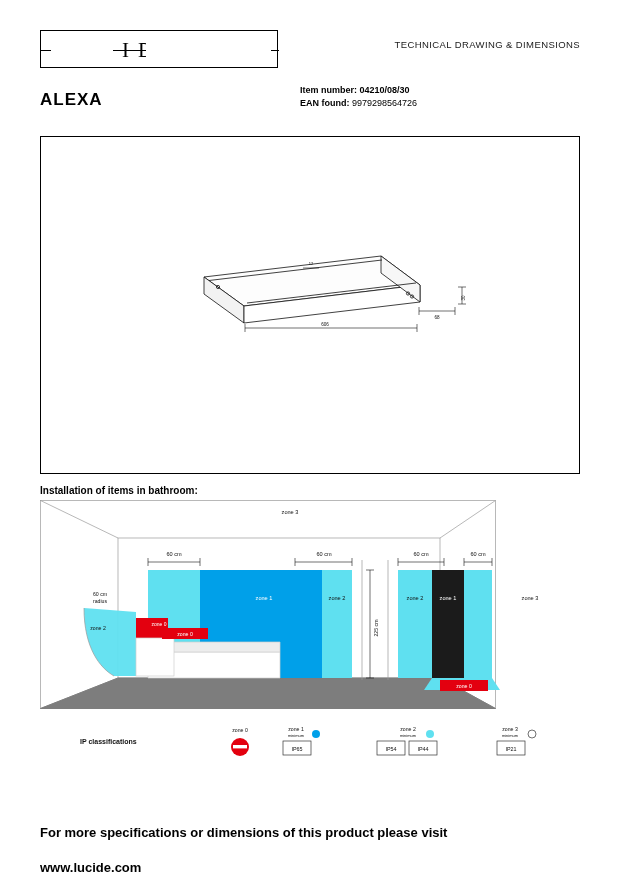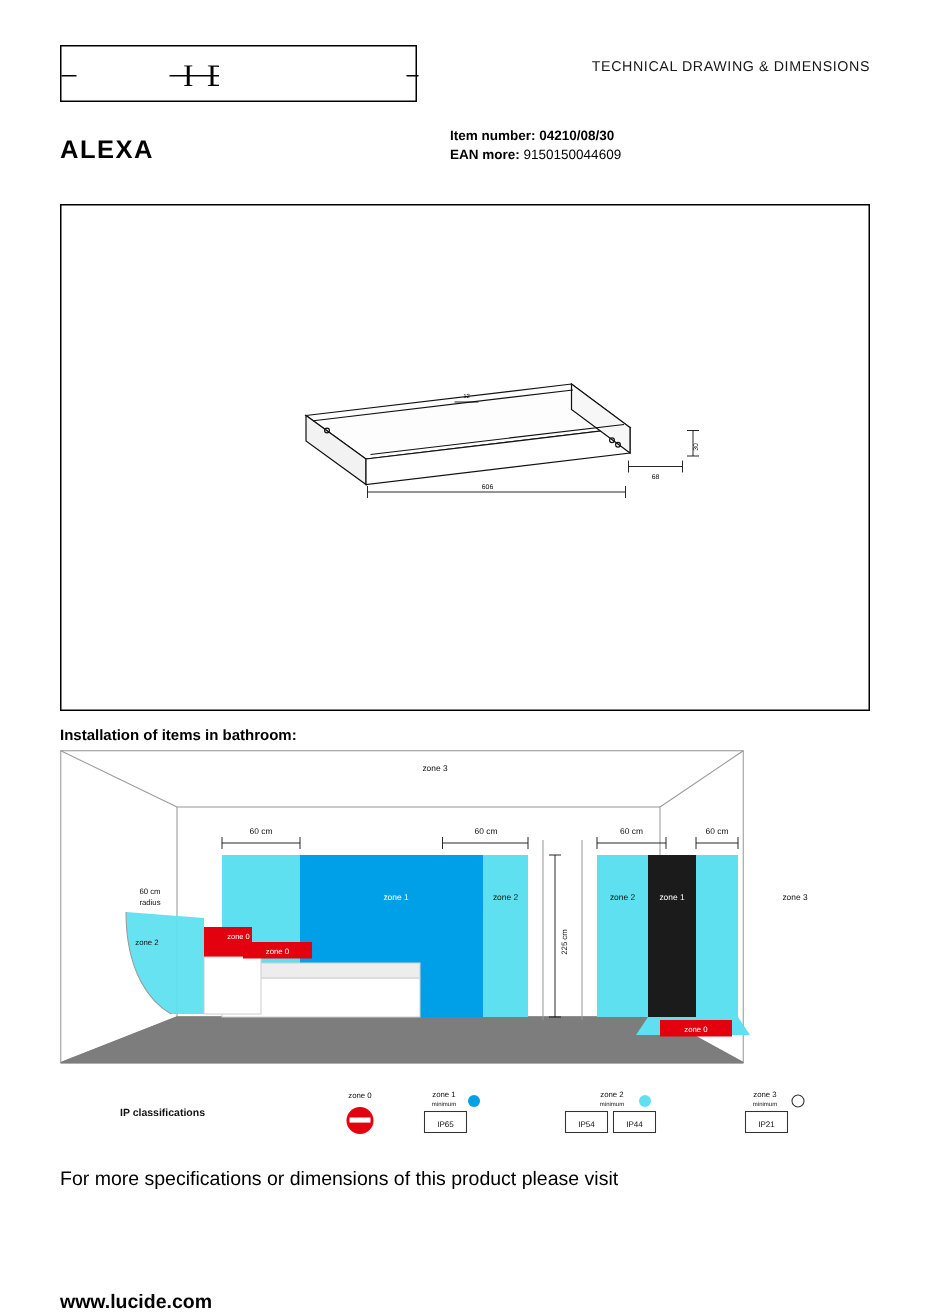--- a/index.html
+++ b/index.html
@@ -108,23 +108,23 @@
   .ip-note {
     position: absolute;
     left: 0; top: 777px;
     width: 620px;
     text-align: center;
     font-size: 9px;
     color: #111;
   }
   .footer1 {
     position: absolute;
-    left: 40px; top: 778px;
+    left: 40px; top: 825px;
     font-size: 13px;
-    font-weight: normal;
+    font-weight: bold;
   }
   .footer2 {
     position: absolute;
     left: 40px; top: 822px;
     font-size: 13px;
     font-weight: bold;
     margin-top: 38px;
   }
 </style>
 </head>
@@ -142,22 +142,22 @@
     <div class="header-right">TECHNICAL DRAWING &amp; DIMENSIONS</div>
   </div>
 
   <div class="title">ALEXA</div>
   <div class="codes">
     <div>
       <b>Item number:</b>
       <b>04210/08/30</b>
     </div>
     <div>
-      <b>EAN more:</b>
-      <span>9150150044609</span>
+      <b>EAN found:</b>
+      <span>9979298564726</span>
     </div>
   </div>
 
   <div class="drawing-frame">
     <svg class="drawing-svg" width="538" height="336" viewBox="0 0 538 336">
       <g stroke="#111" fill="none" stroke-width="0.8">
 
         <polygon points="163,140 340,119 379,148 203,169" fill="#fdfdfd"></polygon>
 
         <polygon points="163,140 203,169 203,186 163,157" fill="#f2f2f2"></polygon>

